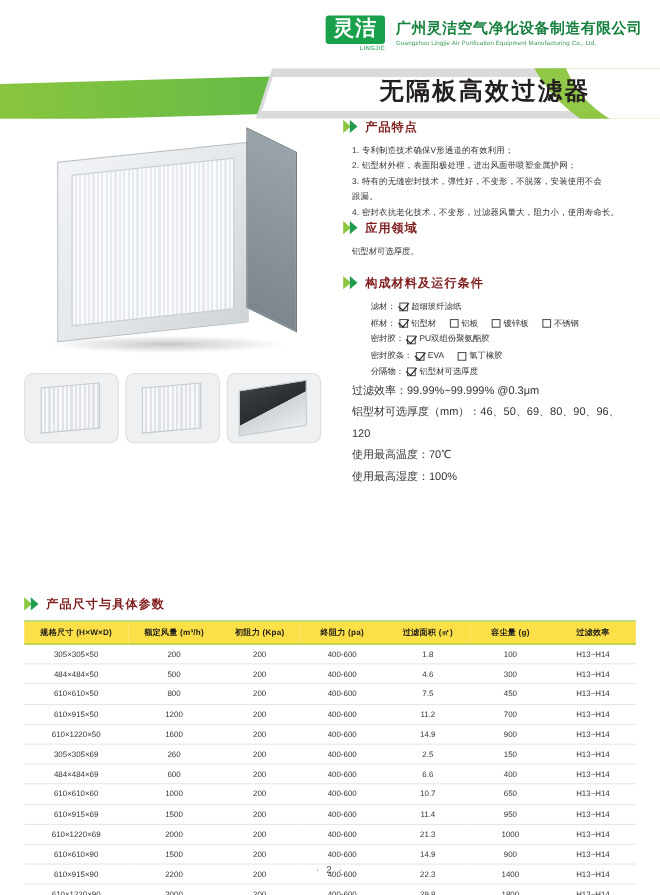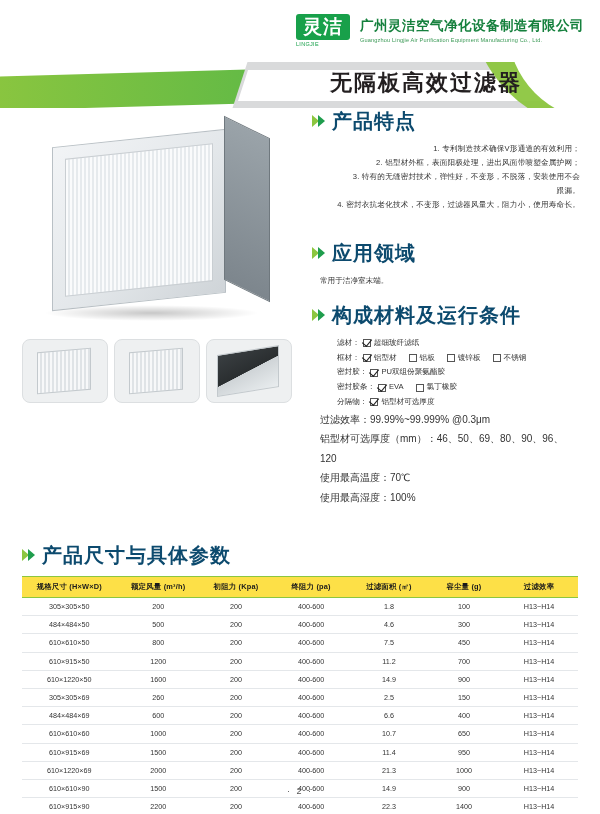--- a/index.html
+++ b/index.html
@@ -27,21 +27,21 @@
     box-sizing: border-box;
   }
   .brandblock {
     display: flex;
     align-items: center;
     gap: 10px;
   }
   .logo {
     display: flex;
     flex-direction: column;
-    align-items: flex-start;
+    align-items: flex-end;
     line-height: 1;
   }
   .logo-badge {
     background: #18a04a;
     color: #ffffff;
     font-size: 19px;
     font-weight: bold;
     letter-spacing: 1px;
     padding: 3px 7px 4px 7px;
     border-radius: 3px;
@@ -106,21 +106,21 @@
     position: absolute;
     left: 243px;
     top: 8px;
     width: 400px;
     height: 31px;
     background: #ffffff;
     transform: skewX(-18deg);
   }
   .hero-title {
     position: absolute;
-    left: 330px;
+    left: 345px;
     top: 6px;
     font-size: 22px;
     font-weight: bold;
     letter-spacing: 2px;
     color: #231f20;
   }
   .hero-corner {
     position: absolute;
     right: 0;
     top: -62px;
@@ -170,37 +170,36 @@
   .arrow-ico:after {
     content: "";
     position: absolute;
     left: 6px; top: 0;
     width: 0; height: 0;
     border-top: 6.5px solid transparent;
     border-bottom: 6.5px solid transparent;
     border-left: 7px solid #1f9d4d;
   }
   .section-title {
-    font-size: 20px;
+    font-size: 11px;
     font-weight: bold;
-    color: #0c4a6e;
+    color: #7f1d1d;
     letter-spacing: 1px;
   }
 
   .right-col {
     position: absolute;
     left: 312px;
     top: 0;
     width: 268px;
   }
   .feature-list {
-    margin: 0 0 28px 0;
+    margin: 0 0 0 0;
     padding: 0 0 0 8px;
     list-style: none;
-    text-align: right;
   }
   .feature-list li {
     font-size: 7.6px;
     line-height: 1.85;
     color: #333;
     letter-spacing: .2px;
   }
   .para {
     font-size: 7.6px;
     color: #333;
@@ -442,21 +441,21 @@
       <li>2. 铝型材外框，表面阳极处理，进出风面带喷塑金属护网；</li>
       <li>3. 特有的无缝密封技术，弹性好，不变形，不脱落，安装使用不会</li>
       <li>跟漏。</li>
       <li>4. 密封衣抗老化技术，不变形，过滤器风量大，阻力小，使用寿命长。</li>
     </ul>
 
     <div class="section-head">
       <span class="arrow-ico"></span>
       <span class="section-title">应用领域</span>
     </div>
-    <p class="para">常用于洁净室末端。</p>
+    <p class="para">铝型材可选厚度。</p>
 
     <div class="section-head">
       <span class="arrow-ico"></span>
       <span class="section-title">构成材料及运行条件</span>
     </div>
 
     <div class="spec-rows">
 
       <div class="spec-row">
         <span class="spec-label">滤材：</span>

